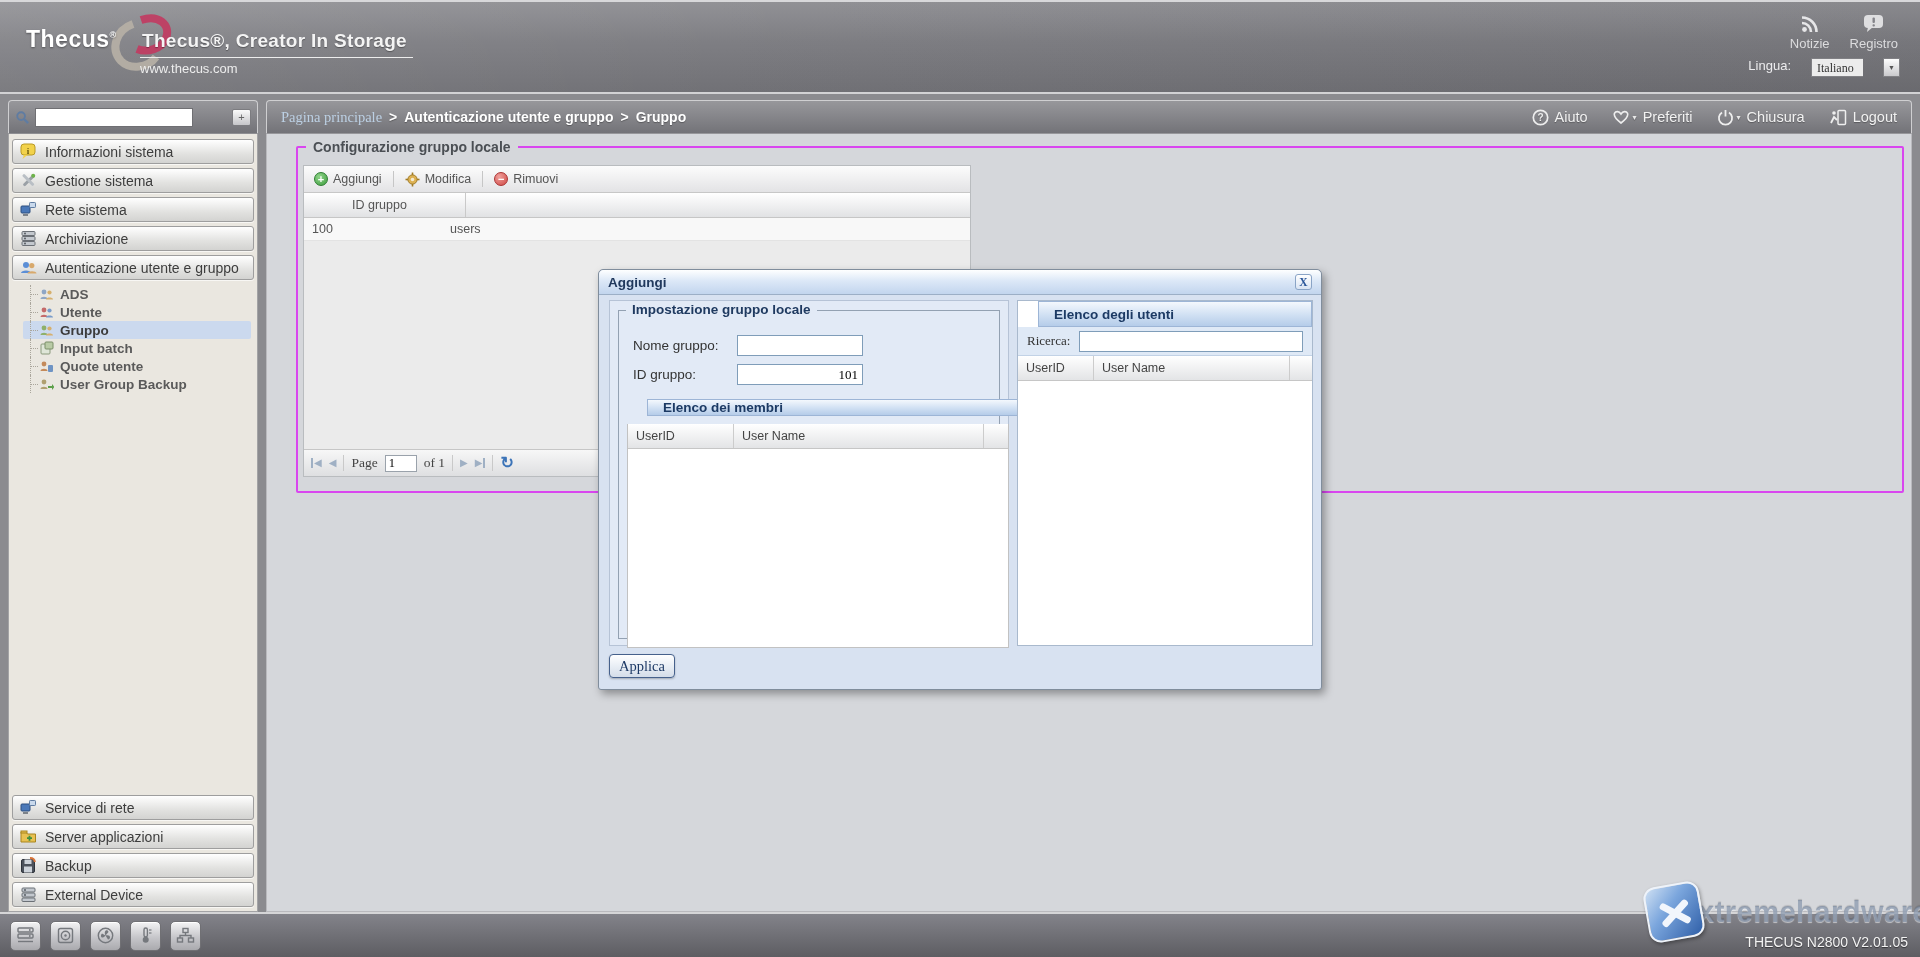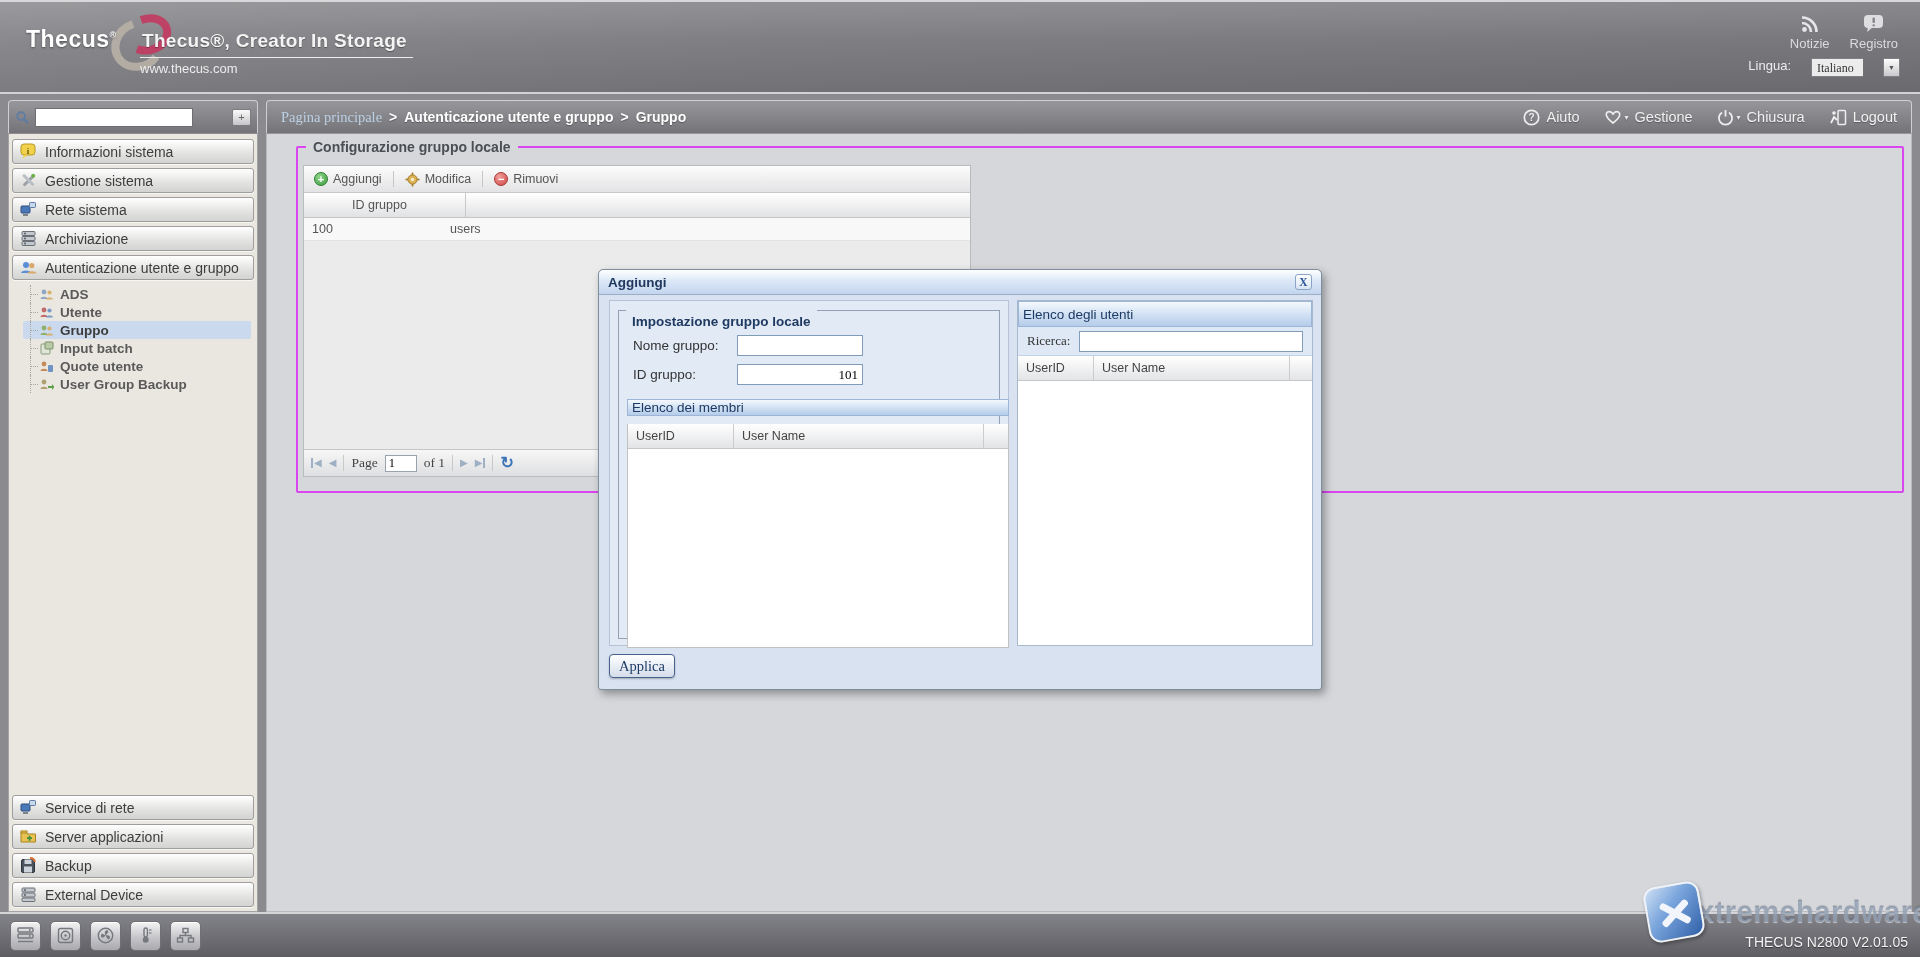--- a/index.html
+++ b/index.html
@@ -111,28 +111,28 @@
   .dialog { position:absolute; left:598px; top:269px; width:724px; height:421px; background:#d8e2f1;
     border:1px solid #808d9c; border-radius:5px 5px 3px 3px; box-shadow:3px 4px 9px rgba(0,0,0,0.35); z-index:30; }
   .dlg-title { height:25px; background:linear-gradient(#feffff,#dce8f7 45%,#c2d5ee);
     border-bottom:1px solid #9cafc6; border-radius:5px 5px 0 0; display:flex; align-items:center; padding:0 9px;
     font-size:13.5px; font-weight:bold; color:#21395d; }
   .dlg-close { margin-left:auto; width:17px; height:16px; border:1px solid #8aa4c6; border-radius:3px;
     background:linear-gradient(#ffffff,#d9e4f3); color:#2a5699; font-size:11.5px; font-weight:bold;
     font-family:"Liberation Serif", serif; display:flex; align-items:center; justify-content:center; cursor:default; }
   .dlg-left { position:absolute; left:10px; top:30px; width:400px; height:346px; background:#e2eaf6; border:1px solid #b6c3d6; }
   .fs2 { position:absolute; left:8px; top:9px; width:382px; height:329px; border:1px solid #93a1b2; }
-  .fs2-legend { position:absolute; left:7px; top:-9px; background:#e2eaf6; padding:12px 6px; font-size:13.5px; font-weight:bold; color:#1f3a60; }
+  .fs2-legend { position:absolute; left:7px; top:-9px; background:#e2eaf6; padding:0 6px; font-size:13.5px; font-weight:bold; color:#1f3a60; }
   .frow { position:absolute; left:14px; display:flex; align-items:center; }
   .frow-1 { top:24px; } .frow-2 { top:53px; }
   .flabel { width:104px; font-size:13.5px; color:#333; }
   .txt { height:21px; border:1px solid #7f9db9; background:#fff; font-family:"Liberation Serif", serif; font-size:13px; padding:0 4px; }
   .txt-form { width:126px;text-align:right; }
   .sect-head { background:linear-gradient(#f4f8fd,#d3e2f4 50%,#b5cce9); border:1px solid #9db5d6;
-    display:flex; align-items:center; padding:0 4px; font-weight:normal; font-size:13.5px; color:#1c3a64; }
+    display:flex; align-items:center; padding:0 15px; font-weight:bold; font-size:13.5px; color:#1c3a64;margin-left:20px; }
   .mb-head { position:absolute; left:8px; top:88px; width:382px; height:17px; }
   .mgrid { position:absolute; left:8px; top:113px; width:382px; height:224px; background:#fff; border:1px solid #c2c2c2; border-top:none; display:flex; flex-direction:column; }
   .mghead { height:25px; display:flex; background:linear-gradient(#ffffff,#e3e4e6); border-bottom:1px solid #c6c6c6; font-size:12.5px; color:#444; }
   .mh { padding:5px 8px 0 8px; border-right:1px solid #cccccc; height:100%; }
   .mh-id { width:106px; } .mh-name { width:250px; } .mh-x { flex:1; border-right:none; }
   .mgbody { flex:1; background:#fff; }
 
   .dlg-right { position:absolute; left:418px; top:30px; width:296px; height:346px; background:#fff; border:1px solid #a9b9cd; display:flex; flex-direction:column; }
   .ul-head { height:26px; }
   .search-row { height:29px; background:#dfe9f6; border-bottom:1px solid #c2d2e6; display:flex; align-items:center; padding:0 9px; gap:9px; }
@@ -215,21 +215,21 @@
         <circle cx="8.5" cy="8.5" r="7.2" fill="none" stroke="#eeeeee" stroke-width="1.7"></circle>
         <text x="8.5" y="12" text-anchor="middle" font-size="10" font-weight="bold" fill="#eeeeee" font-family="Liberation Sans, sans-serif">?</text>
       </svg>
       <span>Aiuto</span>
     </div>
     <div class="qa-item">
       <svg width="18" height="16" viewBox="0 0 18 16">
         <path d="M9 14 C3 9.5 1.5 6.5 2.6 4.2 C3.7 2 7 2 9 5 C11 2 14.3 2 15.4 4.2 C16.5 6.5 15 9.5 9 14 Z" fill="none" stroke="#eeeeee" stroke-width="1.6"></path>
       </svg>
       <span class="qa-caret">▾</span>
-      <span>Gestione</span>
+      <span>Preferiti</span>
     </div>
     <div class="qa-item">
       <svg width="17" height="17" viewBox="0 0 17 17">
         <path d="M5 3.4 a6.6 6.6 0 1 0 7 0" fill="none" stroke="#eeeeee" stroke-width="1.8"></path>
         <line x1="8.5" y1="1" x2="8.5" y2="7.5" stroke="#eeeeee" stroke-width="1.8"></line>
       </svg>
       <span class="qa-caret">▾</span>
       <span>Chiusura</span>
     </div>
     <div class="qa-item">

